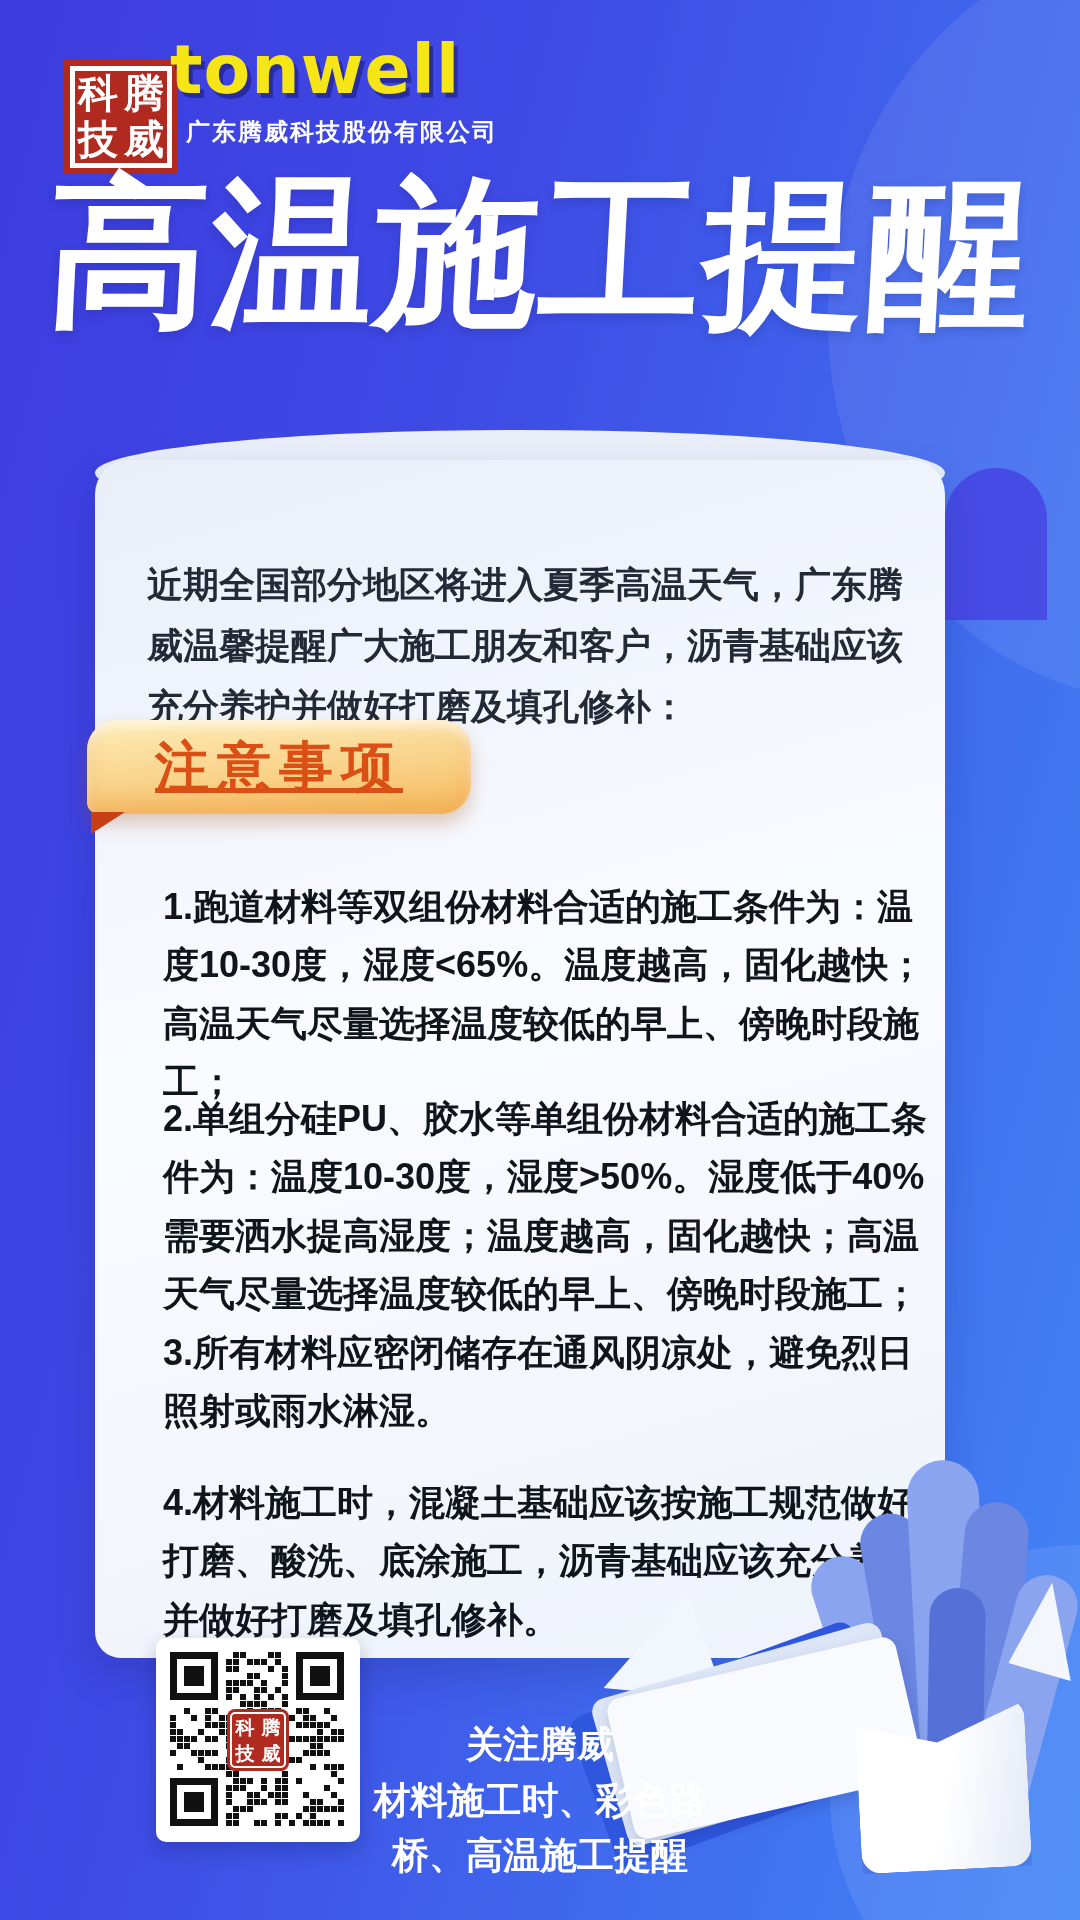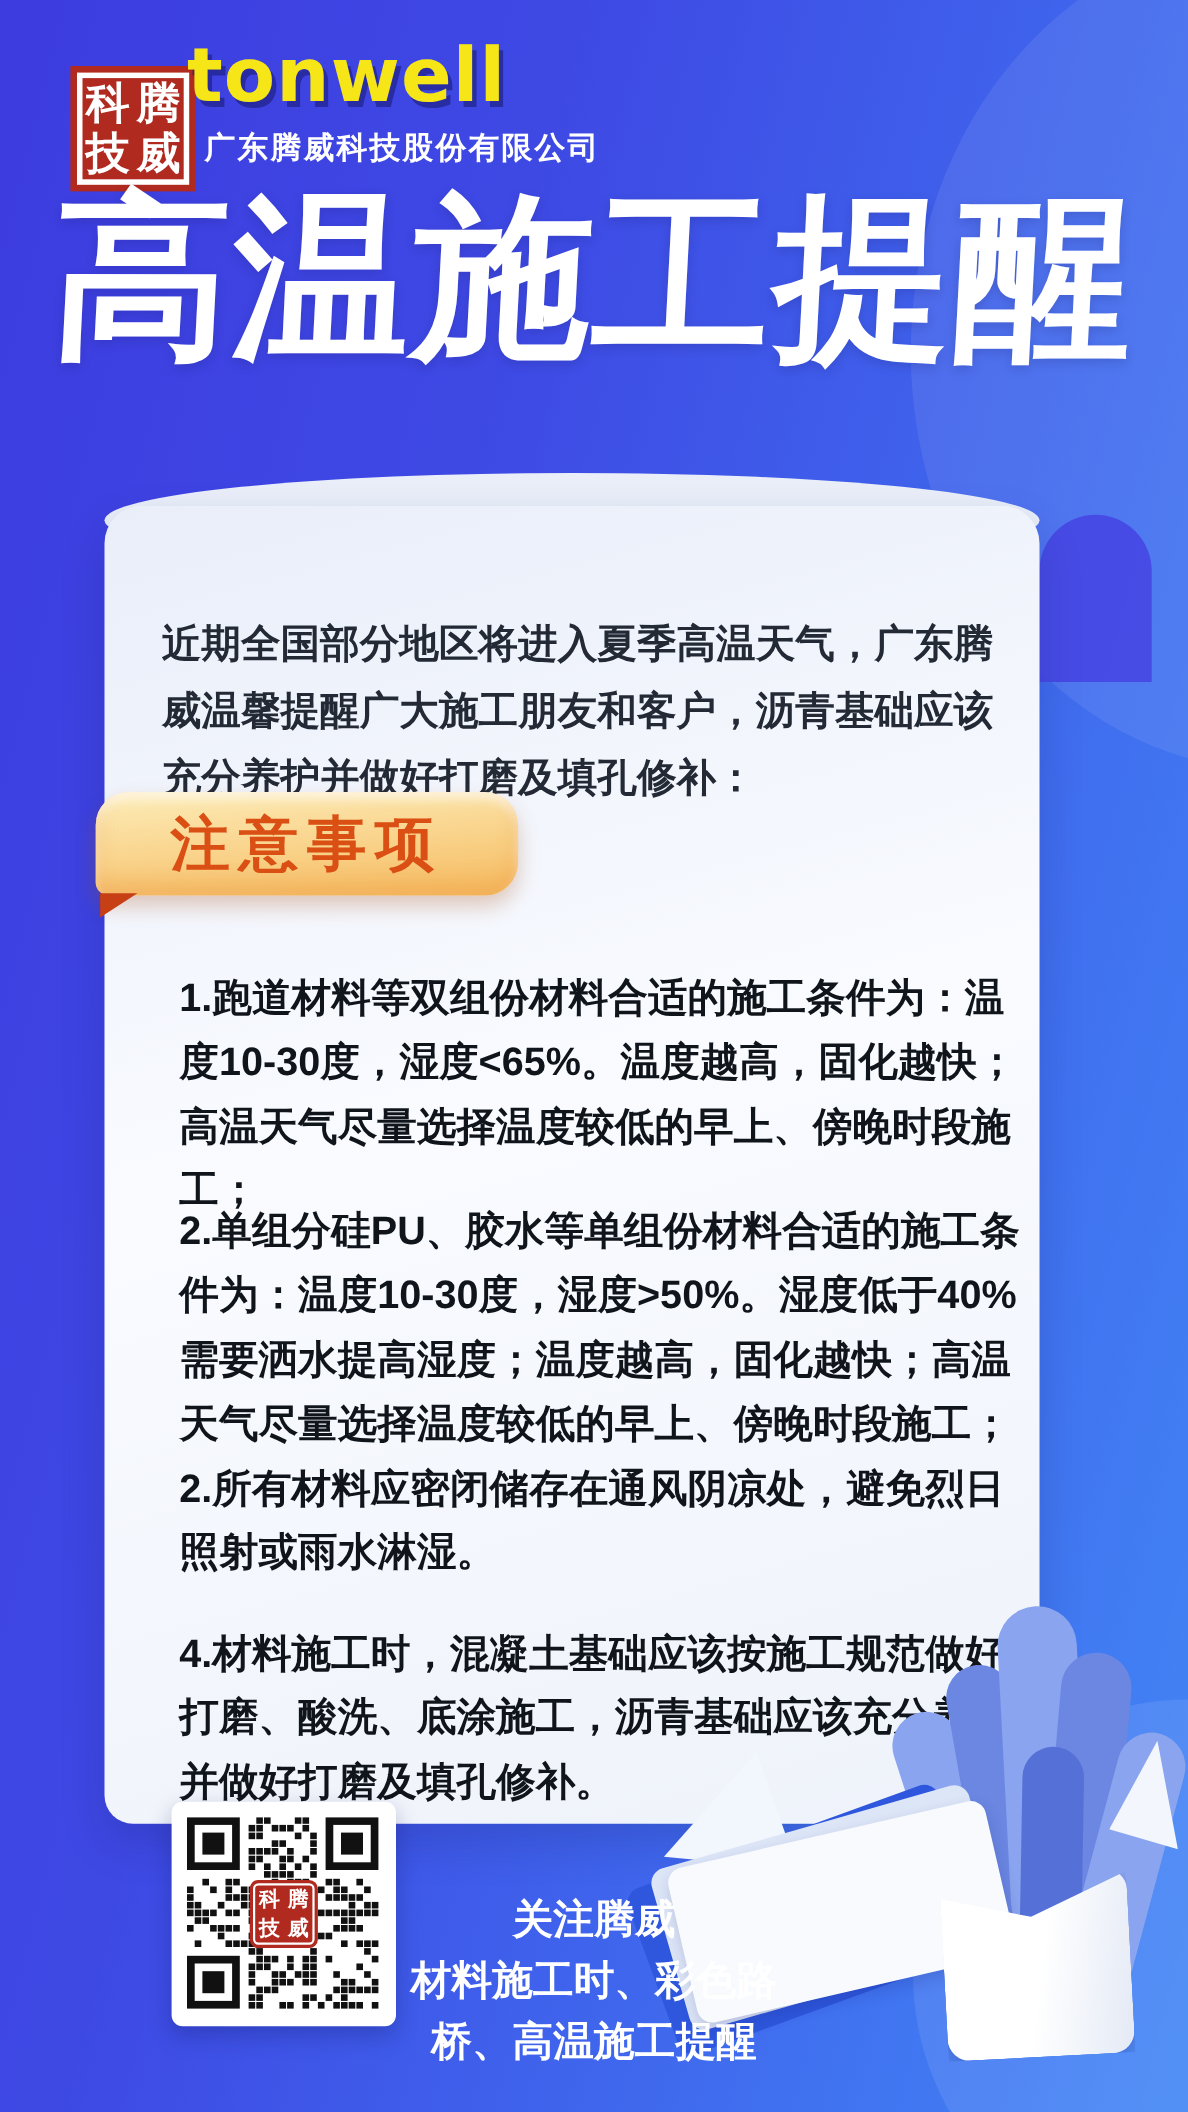--- a/index.html
+++ b/index.html
@@ -13,39 +13,39 @@
   .bg-circle-bottom{left:830px;top:1545px;width:500px;height:500px;border-radius:50%;background:rgba(255,255,255,.09);}
   .arch{left:945px;top:468px;width:102px;height:152px;border-radius:51px 51px 0 0;background:#4648e4;opacity:.92;}
 
   
   .seal{position:absolute;left:70px;top:66px;width:92px;height:92px;background:var(--seal-red,#b12a20);
     border:5px solid #fff;box-shadow:0 0 0 6px var(--seal-red,#b12a20);
     display:grid;grid-template-columns:1fr 1fr;grid-template-rows:1fr 1fr;align-items:center;justify-items:center;
     font-family:"Liberation Serif","DejaVu Serif",serif;font-weight:700;color:#fff;font-size:40px;line-height:1;}
   .brand{position:absolute;left:170px;top:30px;font-size:68px;font-weight:900;letter-spacing:1px;
     color:var(--brand-yellow,#f6e617);text-shadow:4px 5px 0 rgba(24,24,110,.55);font-family:"DejaVu Sans",sans-serif;}
-  .company{position:absolute;left:186px;top:116px;font-size:28px;font-weight:700;color:#fff;letter-spacing:2px;}
+  .company{position:absolute;left:186px;top:116px;font-size:24px;font-weight:700;color:#fff;letter-spacing:2px;}
 
   .main-title{position:absolute;left:0;top:172px;width:1080px;text-align:center;color:#fff;
     font-size:162px;font-weight:900;line-height:1;letter-spacing:2px;transform:skewX(-3deg);
     text-shadow:0 4px 10px rgba(20,20,90,.18);}
 
   
   .card-top-arc{position:absolute;left:95px;top:430px;width:850px;height:86px;border-radius:50%;background:#e9eef9;}
   .card{position:absolute;left:95px;top:460px;width:850px;height:1198px;border-radius:34px 34px 26px 26px;
     background:linear-gradient(165deg,#e9eef9 0%,#f9fbff 45%,#eef2fa 100%);
     box-shadow:0 18px 40px rgba(15,20,90,.18);}
   .intro{position:absolute;left:52px;top:58px;width:762px;font-size:36px;line-height:1.7;font-weight:700;color:#232a36;}
 
   .badge{position:absolute;left:-8px;top:260px;width:384px;height:94px;
     background:linear-gradient(175deg,var(--badge-from,#fce9b2) 8%,var(--badge-to,#f6bb60) 100%);
     border-radius:30px 30px 30px 12px;
     box-shadow:0 10px 18px rgba(170,80,20,.28), inset 0 -12px 18px rgba(238,160,70,.45), inset 0 6px 10px rgba(255,255,255,.7);
     display:flex;align-items:center;justify-content:center;
-    font-size:54px;font-weight:900;color:var(--badge-text,#da4f14);letter-spacing:8px;}
+    font-size:54px;font-weight:900;color:var(--badge-text,#da4f14);letter-spacing:8px;text-decoration:underline;}
   .badge::before{content:"";position:absolute;left:4px;bottom:-20px;width:0;height:0;
     border-top:22px solid #c73f14;border-right:34px solid transparent;}
 
   .notice-list{position:absolute;left:52px;top:388px;width:772px;}
   .notice-item{position:absolute;left:0;width:772px;font-size:36px;line-height:1.62;font-weight:700;color:#10151c;margin:16px;}
   .notice-item.i0{top:14px;}
   .notice-item.i1{top:226px;}
   .notice-item.i2{top:460px;}
   .notice-item.i3{top:610px;}
 
@@ -96,21 +96,21 @@
 
   <div class="deco card-top-arc"></div>
   <div class="card">
     <p class="intro">近期全国部分地区将进入夏季高温天气，广东腾威温馨提醒广大施工朋友和客户，沥青基础应该充分养护并做好打磨及填孔修补：</p>
 
     <div class="badge">注意事项</div>
 
     <div class="notice-list">
       <p class="notice-item i0">1.跑道材料等双组份材料合适的施工条件为：温度10-30度，湿度&lt;65%。温度越高，固化越快；高温天气尽量选择温度较低的早上、傍晚时段施工；</p>
       <p class="notice-item i1">2.单组分硅PU、胶水等单组份材料合适的施工条件为：温度10-30度，湿度&gt;50%。湿度低于40%需要洒水提高湿度；温度越高，固化越快；高温天气尽量选择温度较低的早上、傍晚时段施工；</p>
-      <p class="notice-item i2">2.所有材料应密闭储存在通风阴凉处，避免烈日照射或雨水淋湿。</p>
+      <p class="notice-item i2">3.所有材料应密闭储存在通风阴凉处，避免烈日照射或雨水淋湿。</p>
       <p class="notice-item i3">4.材料施工时，混凝土基础应该按施工规范做好打磨、酸洗、底涂施工，沥青基础应该充分养护并做好打磨及填孔修补。</p>
     </div>
   </div>
 
   <div class="deco leaf" style="left:838px;top:1552px;width:62px;height:235px;background:#8aa4ef;transform:rotate(-18deg);"></div>
   <div class="deco leaf" style="left:878px;top:1512px;width:60px;height:265px;background:#6b87e2;transform:rotate(-10deg);"></div>
   <div class="deco leaf" style="left:913px;top:1460px;width:72px;height:305px;background:#8aa4ef;transform:rotate(-3deg);"></div>
   <div class="deco leaf" style="left:955px;top:1502px;width:64px;height:285px;background:#6b87e2;transform:rotate(5deg);"></div>
   <div class="deco leaf" style="left:992px;top:1572px;width:62px;height:245px;background:#8aa4ef;transform:rotate(15deg);"></div>
   <div class="deco leaf" style="left:928px;top:1588px;width:56px;height:225px;background:#5570d6;transform:rotate(1deg);"></div>

